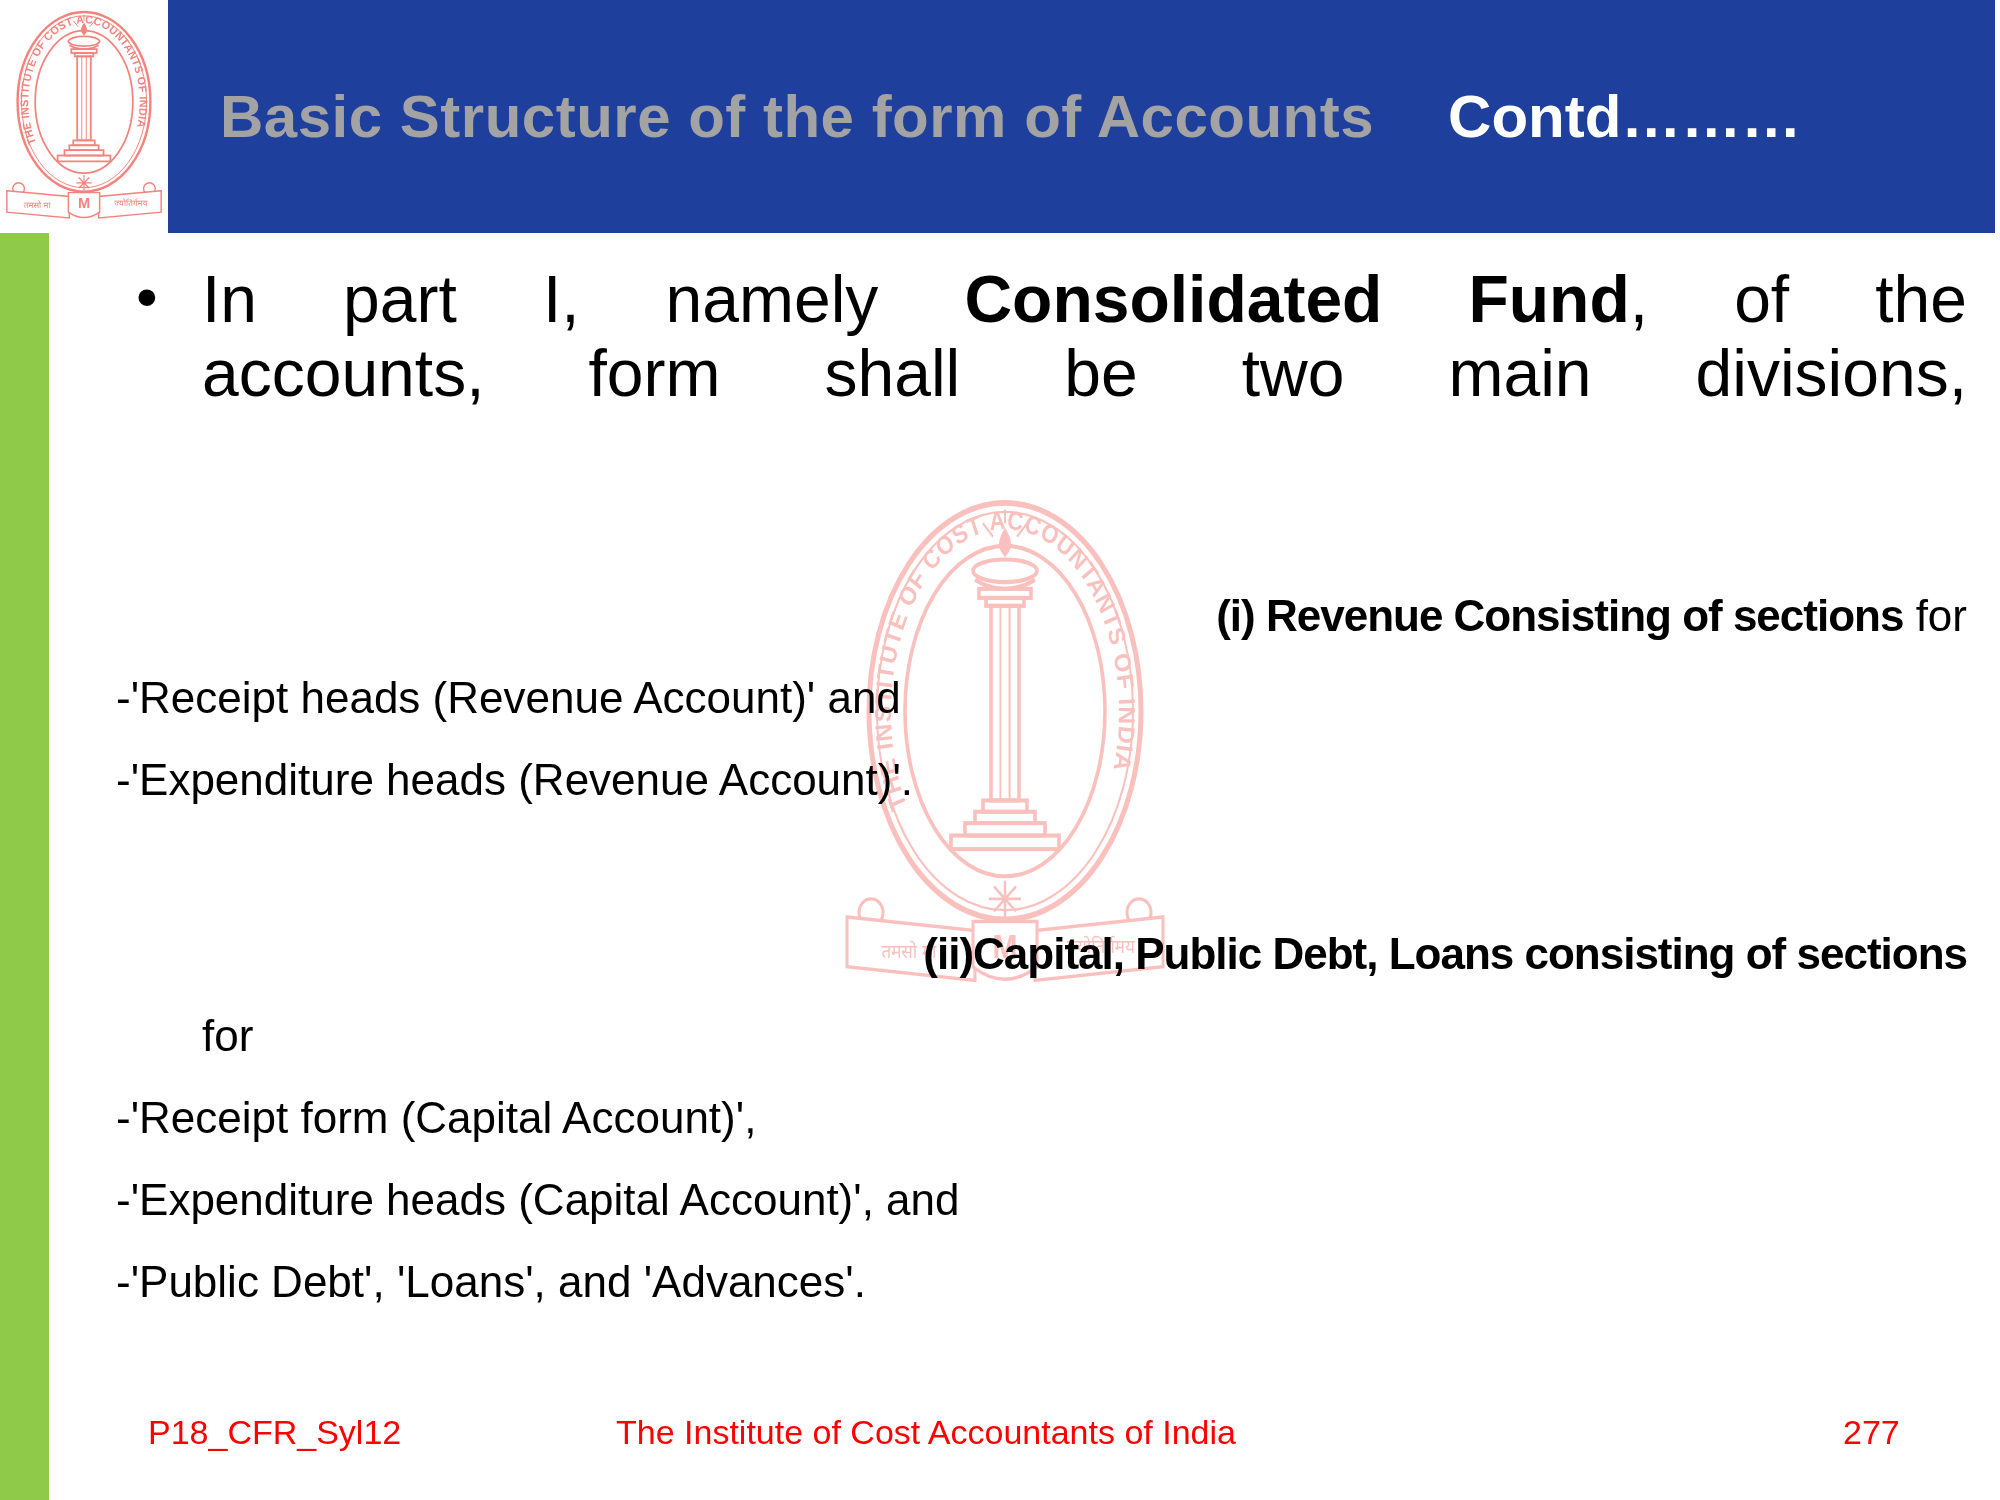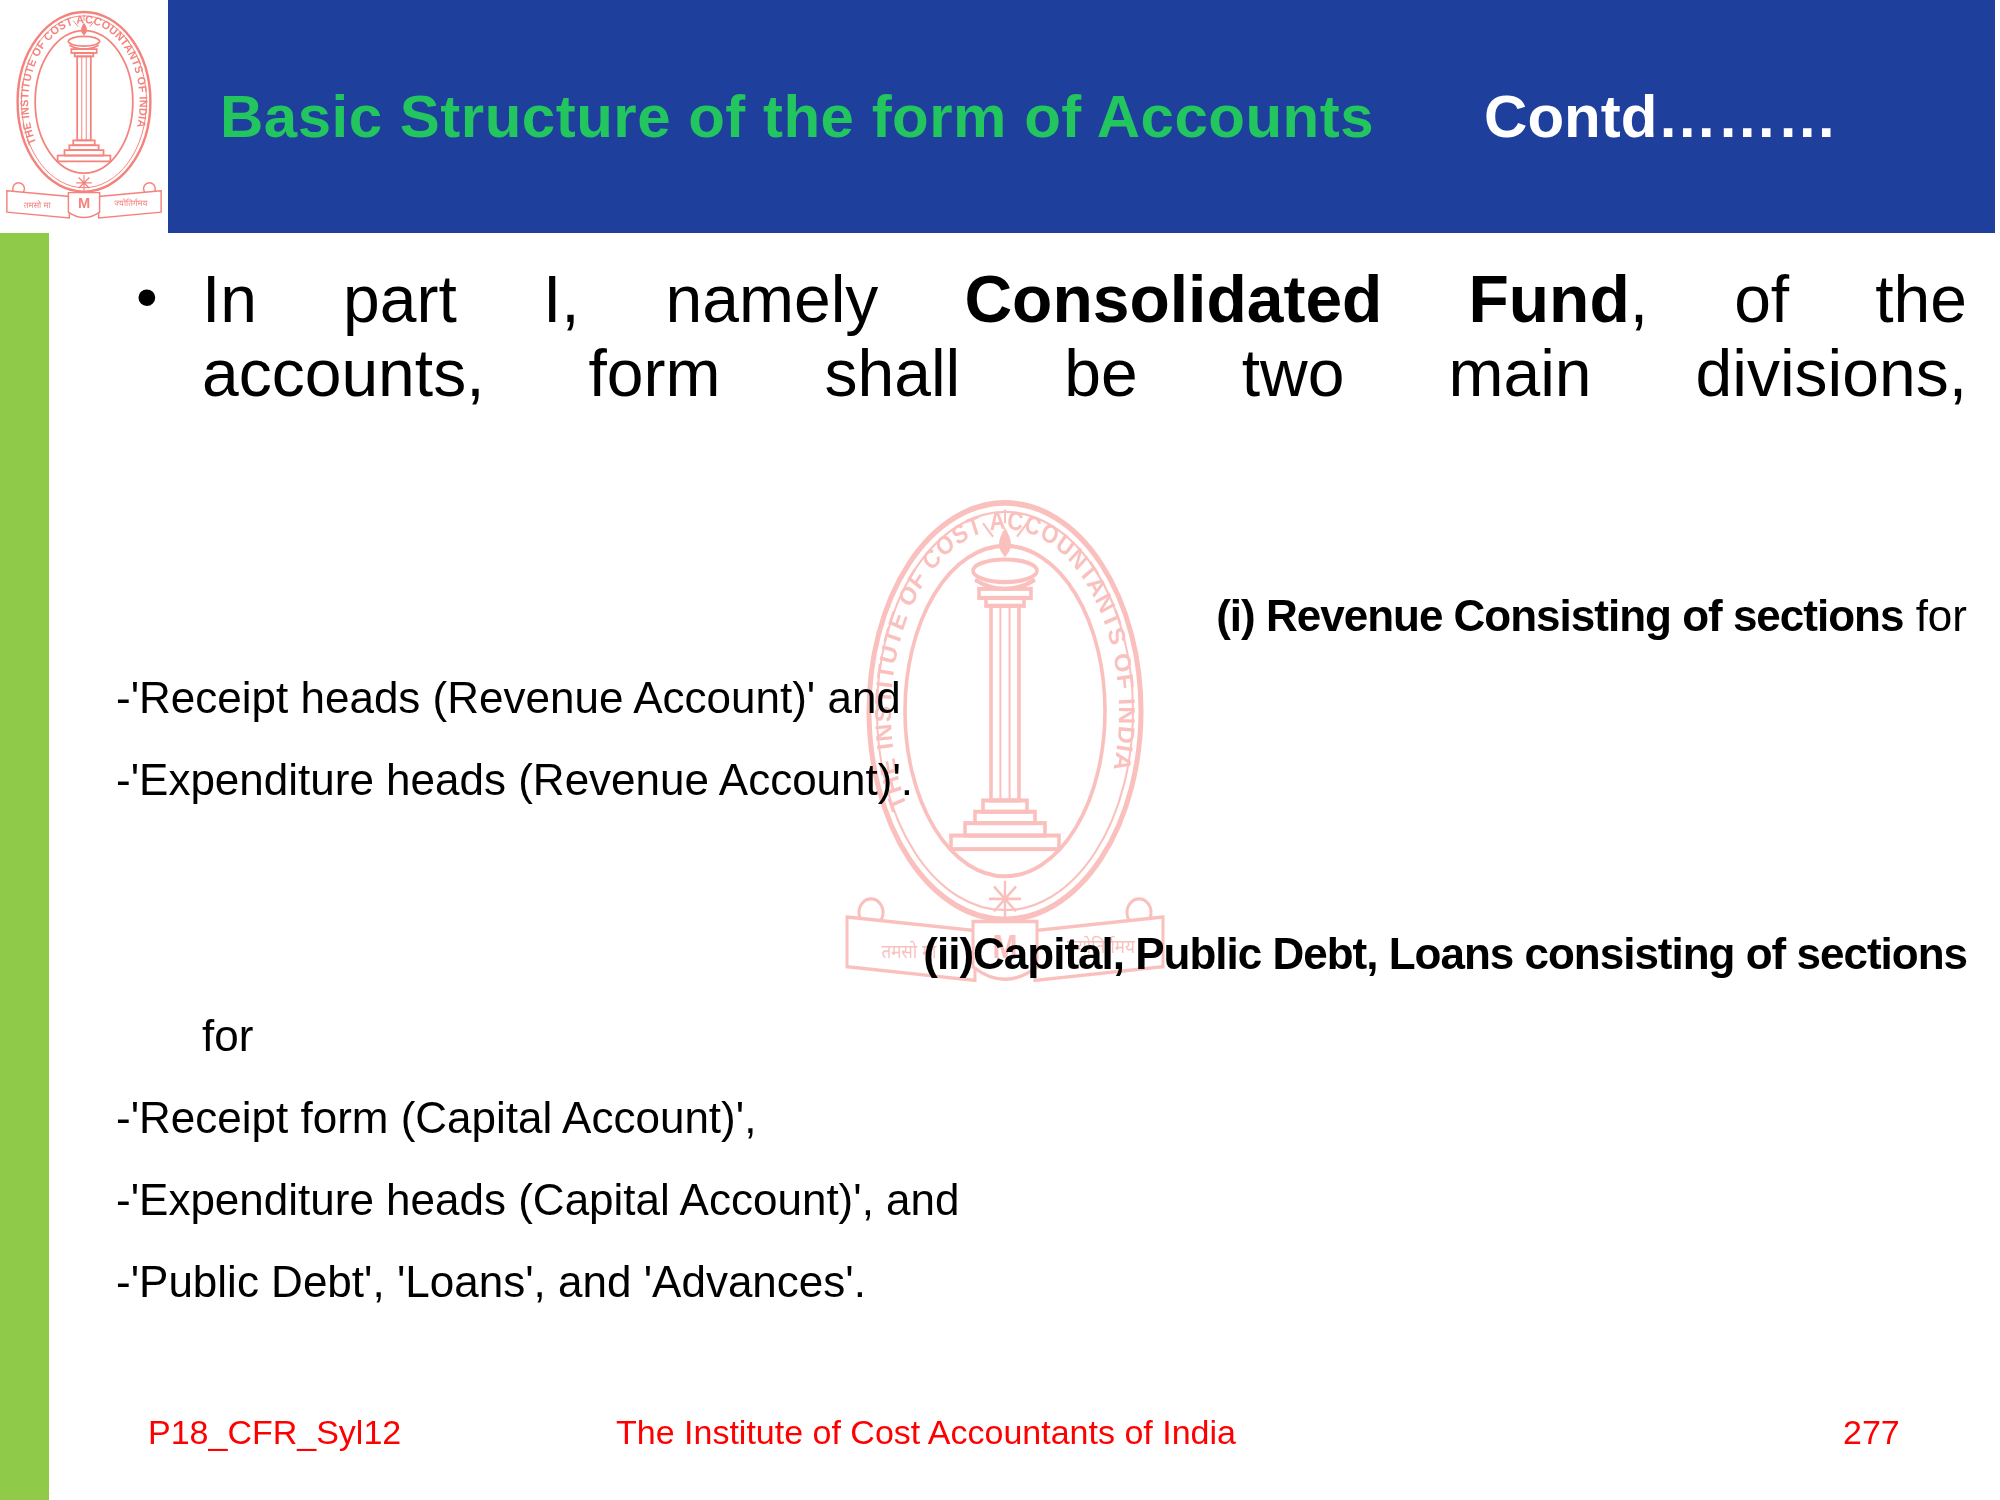--- a/index.html
+++ b/index.html
@@ -2,22 +2,22 @@
 <html style="--header_blue: #1e3f9c; --stripe_green: #8fca48; --logo_salmon: #f5837d; --footer_red: #ff0000; --text_black: #000000;"><head>
 <meta charset="utf-8">
 <style>
   html,body{margin:0;padding:0;background:#fff;}
   .slide{position:relative;width:2000px;height:1500px;background:#fff;overflow:hidden;
          font-family:"Liberation Sans", sans-serif;color:#000;}
 
   
   .header{position:absolute;left:168px;top:0;width:1827px;height:233px;
           background:var(--header_blue,#1e3f9c);display:flex;align-items:center;}
-  .title-main{color:#22c55e;font-weight:bold;font-size:60px;margin-left:52px;white-space:nowrap;letter-spacing:.5px;}
-  .title-contd{color:#fff;font-weight:bold;font-size:60px;margin-left:110px;white-space:nowrap;}
+  .title-main{color:#a3a3a3;font-weight:bold;font-size:60px;margin-left:52px;white-space:nowrap;letter-spacing:.5px;}
+  .title-contd{color:#fff;font-weight:bold;font-size:60px;margin-left:74px;white-space:nowrap;}
 
   
   .logo-box{position:absolute;left:0;top:0;width:168px;height:233px;background:#fff;
             color:var(--logo_salmon,#f5837d);}
   .logo-box svg{display:block;margin:1px auto 0 auto;}
 
   
   .green-stripe{position:absolute;left:0;top:233px;width:49px;height:1267px;
                 background:var(--stripe_green,#8fca48);}
 

